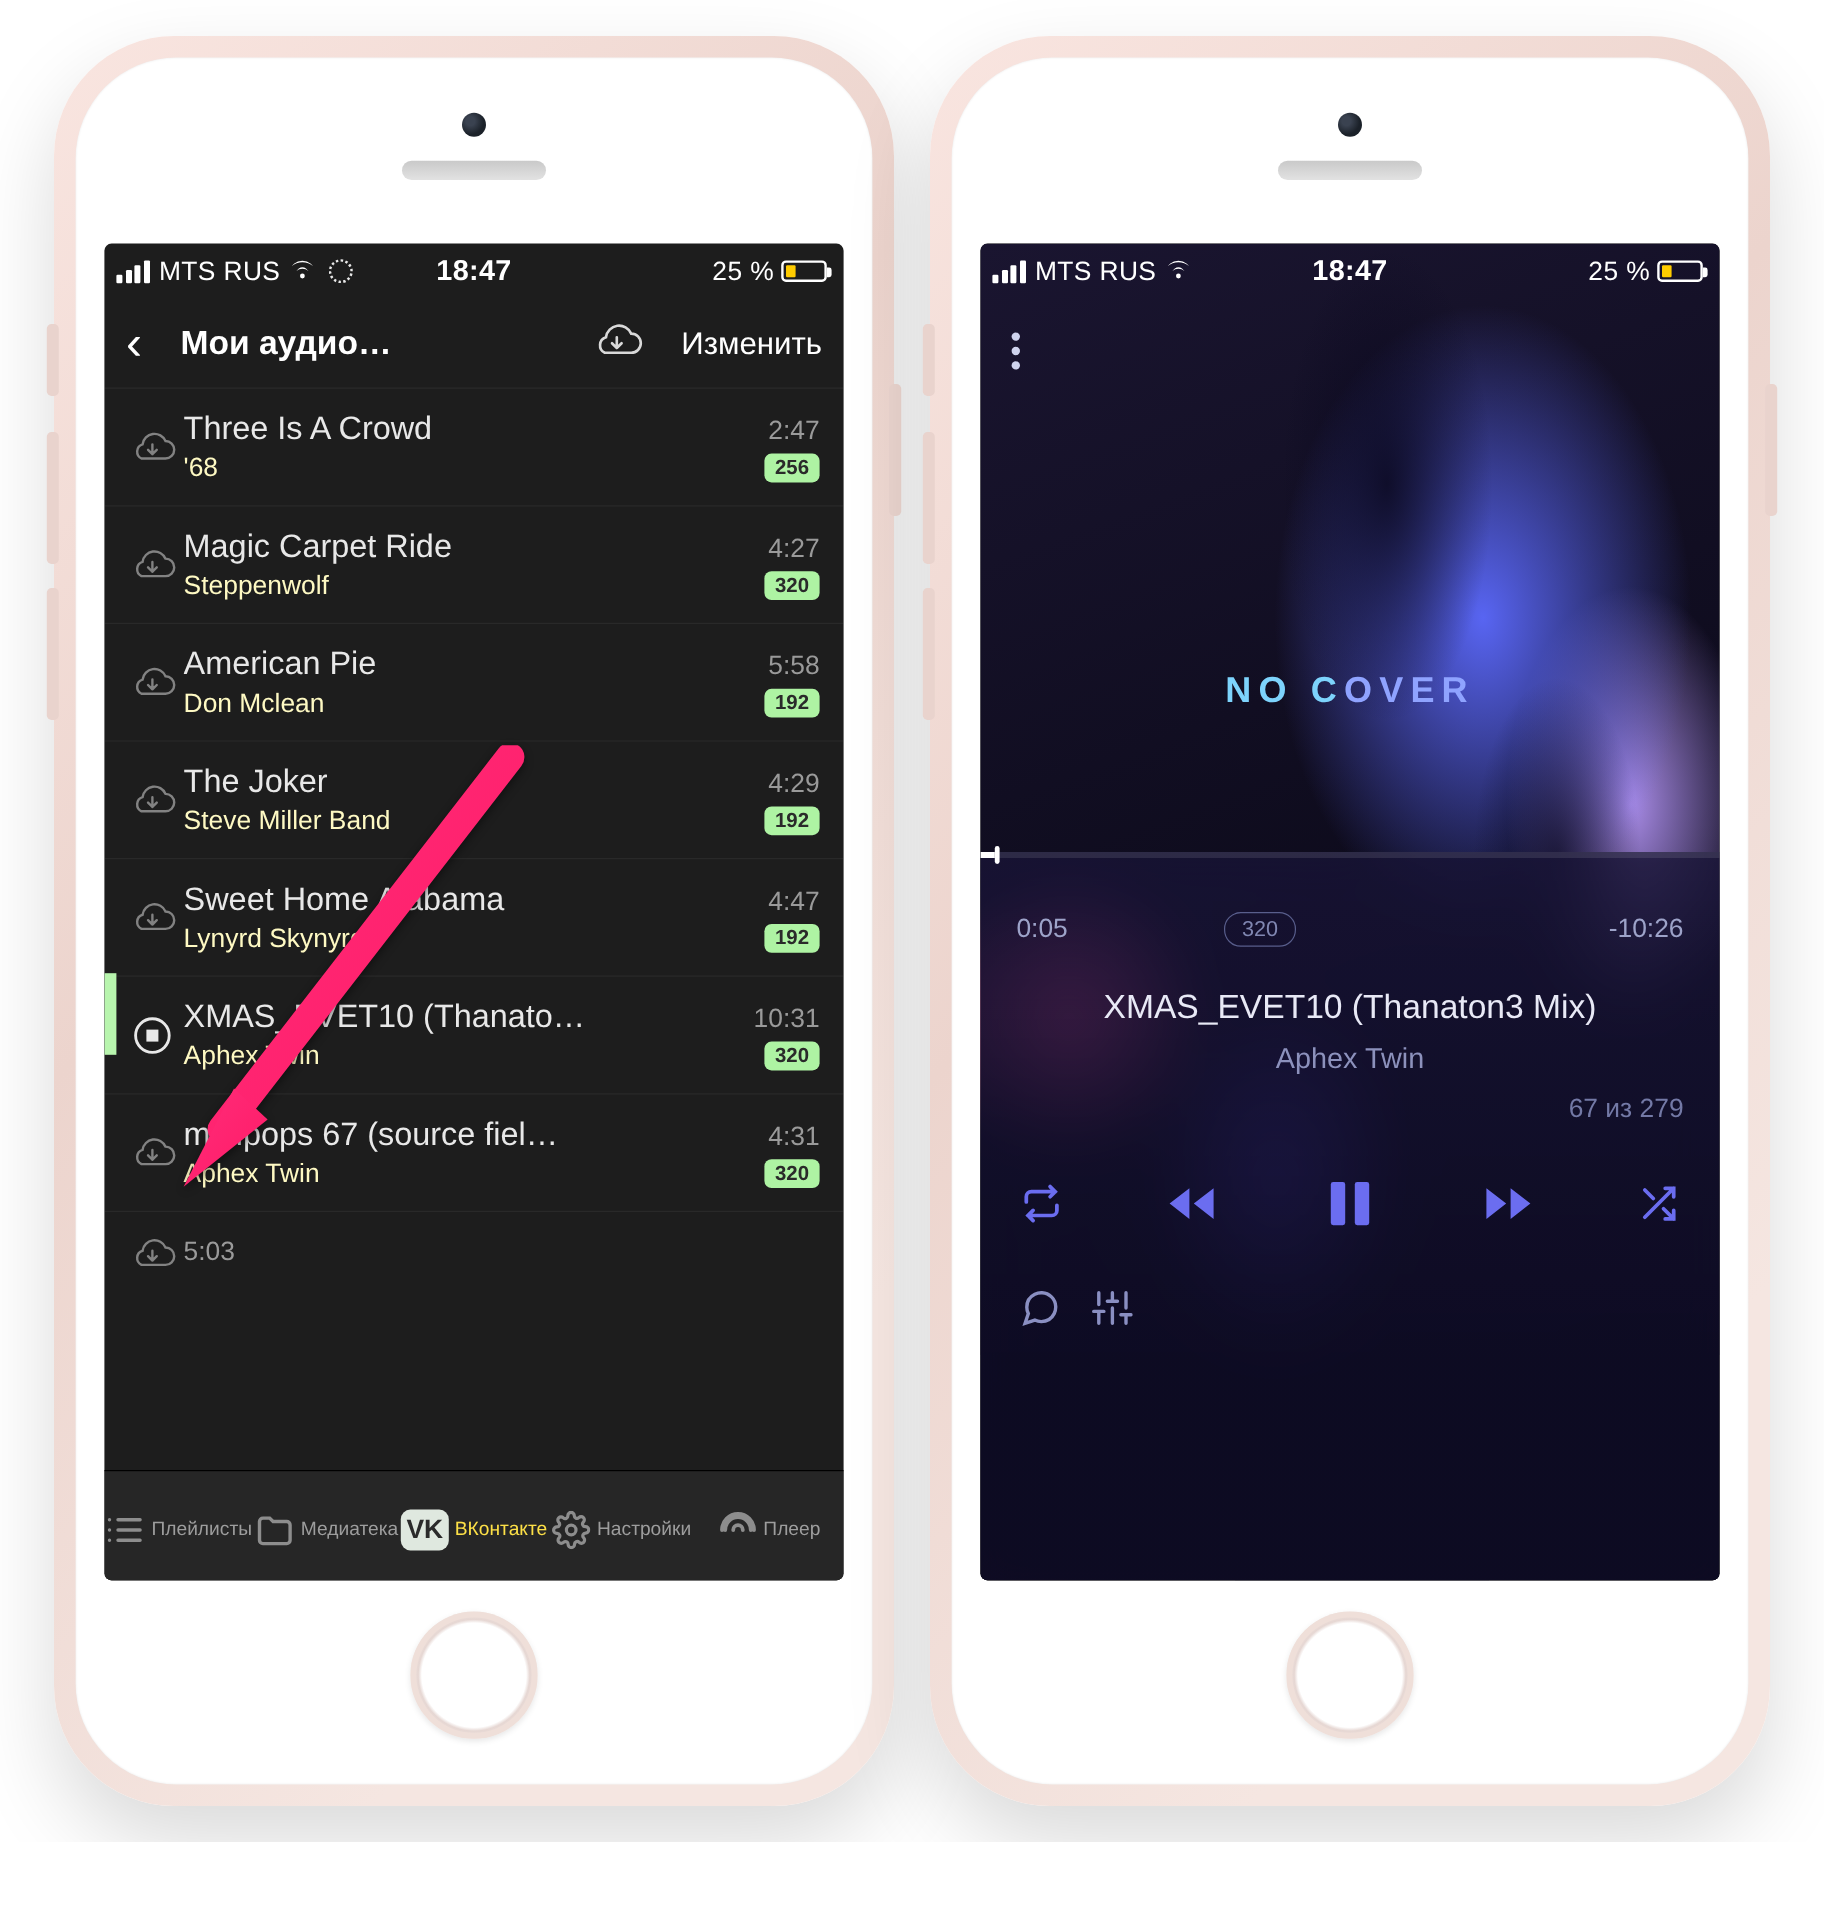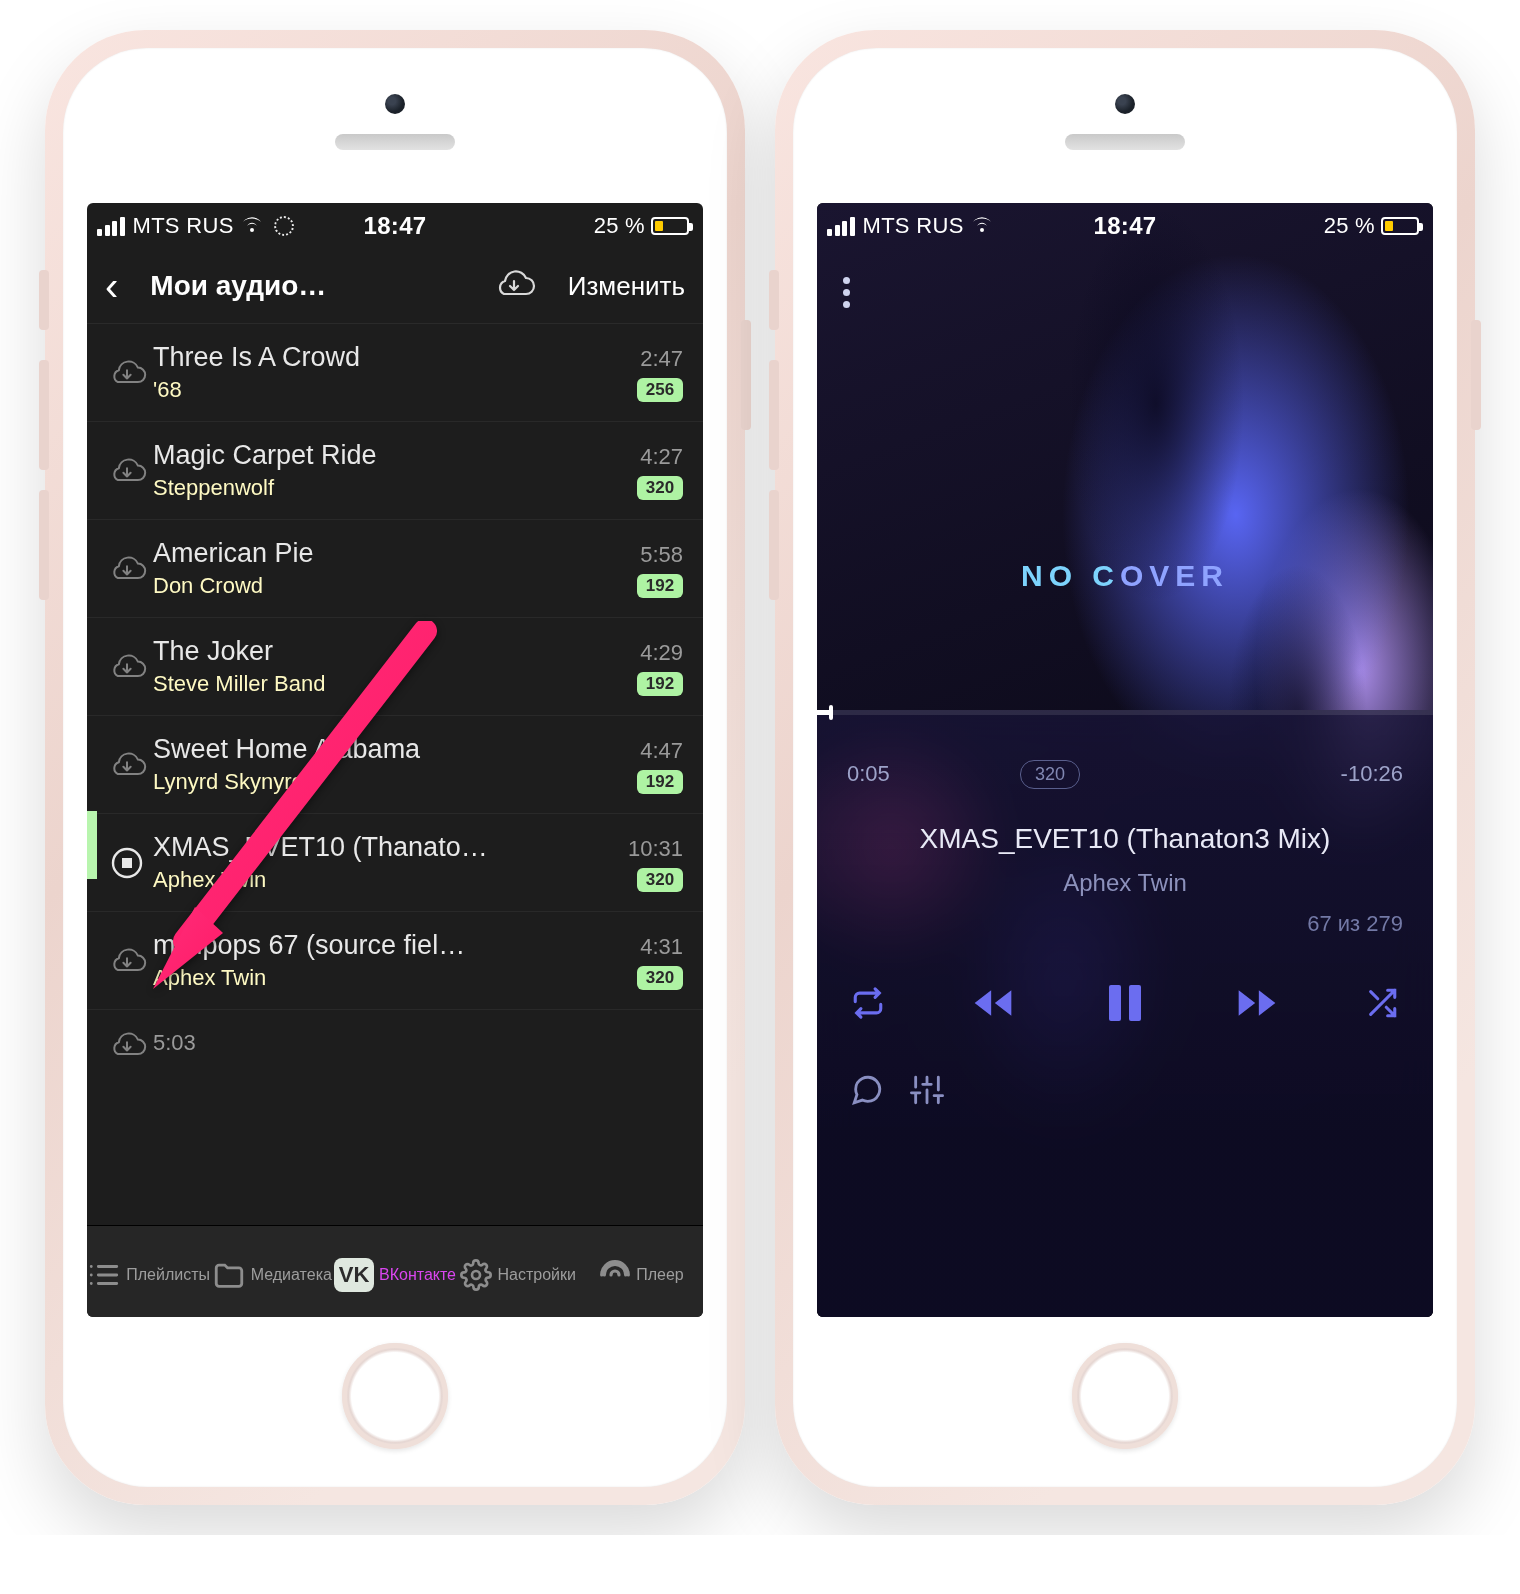--- a/index.html
+++ b/index.html
@@ -100,21 +100,21 @@
 
 
 .tabbar { position:absolute; bottom:0; left:0; right:0; height:92px;
   background:rgba(38,38,38,.97); display:flex; border-top:1px solid #000;}
 .tab { flex:1; display:flex; align-items:center;
   justify-content:center; gap:5px; cursor:pointer; padding-top:6px;}
 .tab .ti { height:36px; display:flex; align-items:center; justify-content:center;
   color:#8d8d8d;}
 .tab.active .ti { color:#fff;}
 .tab .tl { font-size:16px; color:#9d9d9d;}
-.tab.active .tl { color:#d946ef;}
+.tab.active .tl { color:#fde047;}
 .tab .vk { width:40px; height:34px; background:#dfe8df; border-radius:8px;
   color:#2b2b2b; font-weight:800; font-size:22px; display:flex;
   align-items:center; justify-content:center;}
 
 
 .player-bg {
   position:absolute; inset:0;
   background:
     radial-gradient(ellipse 280px 420px at 68% 28%, #5865f2 0%, rgba(88,101,242,0) 62%),
     radial-gradient(ellipse 160px 280px at 88% 42%, #a88be6 0%, rgba(168,139,230,0) 65%),
@@ -259,21 +259,21 @@
           </div>
           <div class="row">
     <div class="ic">
       <svg width="40" height="28" viewBox="0 0 44 30" fill="none" stroke="#b8b8b8" stroke-width="2.2">
   <path d="M12 25h22a8 8 0 000-16 11 11 0 00-21 3 7 7 0 00-1 13z"></path>
   <path d="M22 12v9m0 0l-4-4m4 4l4-4" stroke-linecap="round"></path>
               </svg>
     </div>
     <div class="txt">
       <div class="song">American Pie</div>
-      <div class="artist">Don Crowd</div>
+      <div class="artist">Don Mclean</div>
     </div>
     <div class="meta">
       <div class="dur">5:58</div>
       <div class="br">192</div>
     </div>
           </div>
           <div class="row">
     <div class="ic">
       <svg width="40" height="28" viewBox="0 0 44 30" fill="none" stroke="#b8b8b8" stroke-width="2.2">
   <path d="M12 25h22a8 8 0 000-16 11 11 0 00-21 3 7 7 0 00-1 13z"></path>

